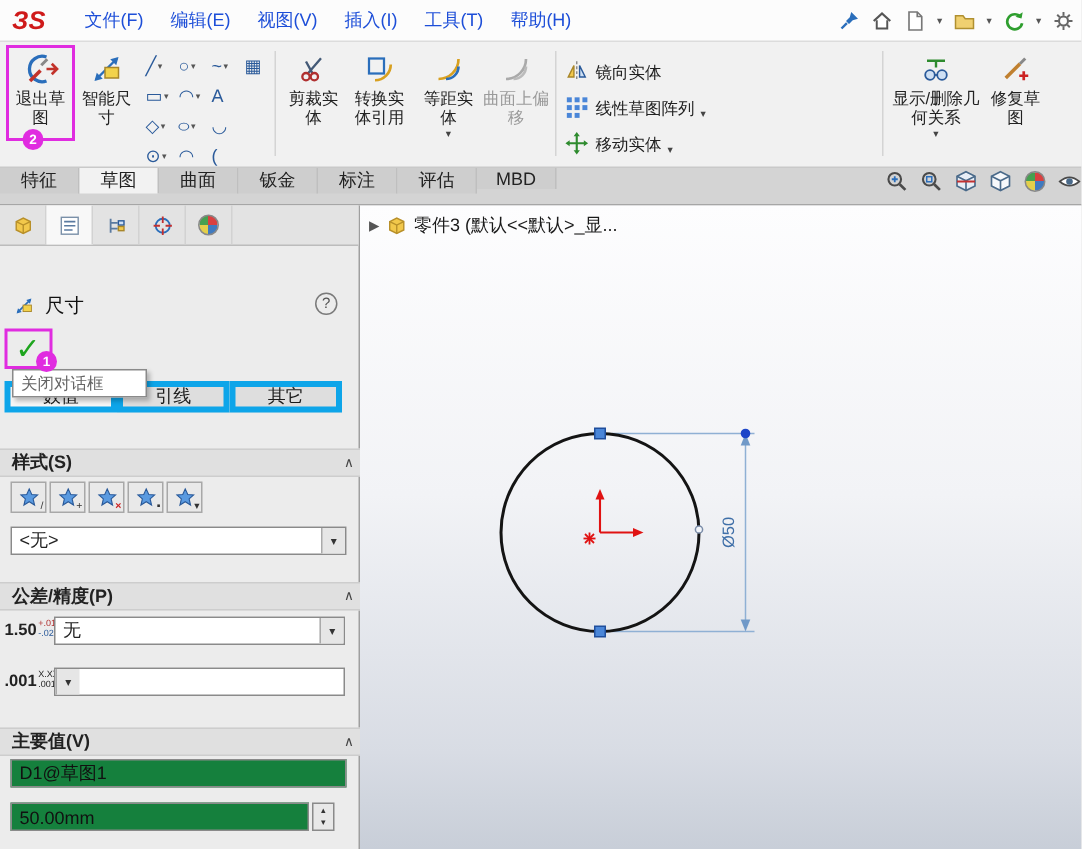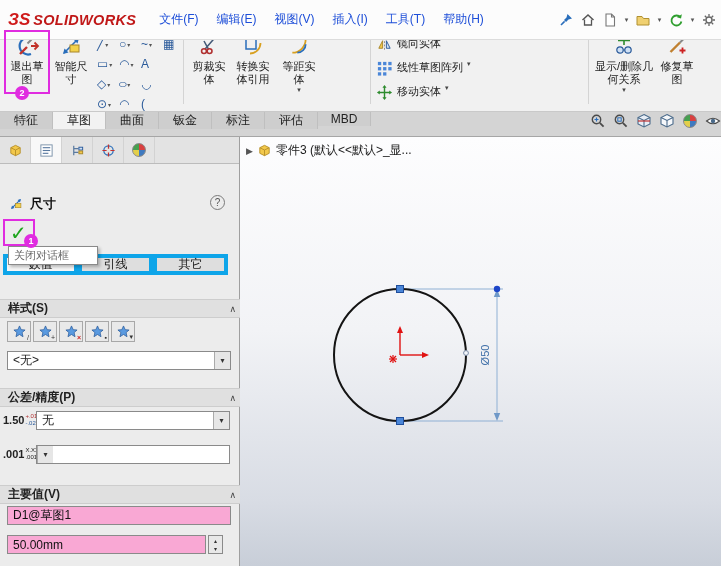--- a/index.html
+++ b/index.html
@@ -1,20 +1,20 @@
 <!DOCTYPE html>
 <html><head>
 <meta charset="utf-8">
 <style>
 *{box-sizing:border-box;margin:0;padding:0}
 html,body{width:721px;height:566px;overflow:hidden}
 body{position:relative;background:#eee;font-family:"Liberation Sans","DejaVu Sans",sans-serif;font-size:12px;color:#1a1a1a}
 
 
-#menubar{position:absolute;left:0;top:0;width:721px;height:40px;background:#fcfcfc;border-bottom:1px solid #dcdcdc;display:flex;align-items:center;z-index:5}
+#menubar{position:absolute;left:0;top:0;width:721px;height:28px;background:#fcfcfc;border-bottom:1px solid #dcdcdc;display:flex;align-items:center;z-index:5}
 .logo{display:flex;align-items:baseline;padding:0 14px 0 8px;white-space:nowrap}
 .logo .ds{font-size:17px;font-weight:bold;font-style:italic;color:#cf1a1a;margin-right:3px}
 .logo .brand{font-size:14.5px;font-weight:bold;font-style:italic;color:#c01818;letter-spacing:.3px}
 .menus{display:flex;height:100%}
 .menu-item{padding:0 9px;display:flex;align-items:center;color:#1d4ed8;cursor:default}
 .menu-right{margin-left:auto;display:flex;align-items:center;gap:2px;padding-right:2px}
 .mbtn{width:20px;height:20px;display:flex;align-items:center;justify-content:center}
 .chev{font-size:7px;color:#555;width:9px;text-align:center}
 
 
@@ -23,77 +23,76 @@
 .bigbtn .bic{height:28px;display:flex;align-items:center;justify-content:center;margin-top:1px}
 .bigbtn .lbl{width:100%}
 .car{font-size:7px;color:#444;line-height:7px}
 .gray .lbl{color:#9a9a9a}
 .sep{position:absolute;top:6px;width:1px;height:70px;background:#d4d4d4}
 #toolgrid{position:absolute;left:96px;top:7px;display:grid;grid-template-columns:22px 22px 22px 22px;grid-auto-rows:18px;row-gap:2px}
 .tg{display:flex;align-items:center;padding-left:1px}
 .tg .g{font-size:12px;color:#2a5a9a;font-style:normal;font-weight:normal}
 .tg .g.ell{display:inline-block;transform:scaleX(1.35)}
 .tg .arw{font-size:6px;color:#555;margin-left:1px;font-style:normal}
-.rowbtn{position:absolute;display:flex;align-items:flex-start;gap:4px;height:20px;font-size:11px;color:#222}
+.rowbtn{position:absolute;display:flex;align-items:flex-end;gap:4px;height:20px;font-size:11px;color:#222}
 
 
 #tabbar{position:absolute;top:112px;left:0;width:721px;height:25px;background:#d4d4d4;border-bottom:1px solid #a6a6a6;display:flex;align-items:flex-start}
 .tab{width:53px;display:flex;align-items:center;justify-content:center;border-right:1px solid #bfbfbf;background:#cecece;color:#222}
 .tab.active{background:#f2f2f2}
 #headsup{margin-left:auto;display:flex;align-items:center;gap:6px}
 .hu{width:17px;height:17px;display:flex;align-items:center;justify-content:center}
 .ball{width:14px;height:14px;border-radius:50%;background:conic-gradient(#d94040 0 90deg,#3f7ac0 0 180deg,#e3cf4a 0 270deg,#46a050 0 360deg);border:1px solid #888}
 
 
 #panel{position:absolute;left:0;top:137px;width:240px;height:429px;background:#ececec;border-right:1px solid #9f9f9f}
 #ptabs{position:absolute;top:0;left:0;right:0;height:27px;background:#e3e3e3;border-bottom:1px solid #bcbcbc;display:flex}
 .ptab{width:31px;display:flex;align-items:center;justify-content:center;border-right:1px solid #d2d2d2}
 .ptab.active{background:#f8f8f8}
-#pm-header{position:absolute;left:8px;top:58px;display:flex;align-items:center;gap:6px;font-weight:bold;font-size:13px;color:#111}
+#pm-header{position:absolute;left:8px;top:58px;display:flex;align-items:center;gap:6px;font-weight:normal;font-size:13px;color:#111}
 #pm-help{position:absolute;right:14px;top:58px;width:15px;height:15px;border:1px solid #7a7a7a;border-radius:50%;display:flex;align-items:center;justify-content:center;font-size:10px;color:#555}
 #pm-check{position:absolute;left:6px;top:84px;width:25px;height:23px;display:flex;align-items:center;justify-content:center;font-size:20px;font-weight:bold;color:#1ea51e}
 #pm-tabs{position:absolute;left:3px;top:117px;width:225px;height:21px;display:flex}
 .pmtab{flex:1;display:flex;align-items:center;justify-content:center;border:4px solid #0ea5e9;background:#dedede}
 .pmtab.active{background:#f6f6f6}
 #tooltip{position:absolute;left:8px;top:109px;width:90px;height:19px;background:#fff;border:1px solid #8a8a8a;box-shadow:2px 2px 3px rgba(0,0,0,.25);display:flex;align-items:center;padding-left:5px;font-size:11px;color:#666;z-index:20}
 .sect{position:absolute;left:0;width:244px;height:19px;background:#e0e0e0;border-top:1px solid #cdcdcd;border-bottom:1px solid #cdcdcd;display:flex;align-items:center;padding:0 8px;font-weight:bold;color:#222}
 .sect .cx{margin-left:auto;font-size:9px;color:#444;font-weight:normal}
 #stylebtns{position:absolute;left:7px;top:184px;display:flex;gap:2px}
 .stb{width:24px;height:21px;background:#e9e9e9;border:1px solid #a8a8a8;display:flex;align-items:center;justify-content:center;position:relative}
 .stb .mk{position:absolute;font-size:7px;right:1px;bottom:0;color:#333;font-style:normal}
 .stb .mk.red{color:#c22;font-weight:bold}
 .dd{position:absolute;height:19px;background:#fff;border:1px solid #8a8a8a;display:flex;align-items:center}
 .dd .val{flex:1;padding-left:5px;color:#222;white-space:nowrap}
 .dd .btn{width:16px;height:100%;background:#e6e6e6;border-left:1px solid #aaa;display:flex;align-items:center;justify-content:center;font-size:8px;color:#333}
 .tollab{position:absolute;display:flex;align-items:flex-end;font-weight:bold;color:#222}
 .tollab .m{font-size:11px;line-height:11px}
 .tollab .st{display:flex;flex-direction:column;font-size:6px;line-height:6.5px;margin-left:1px;font-weight:normal}
 .tollab .sup{color:#b03030}
 .tollab .sub{color:#2a5a9a}
-.inp{position:absolute;height:19px;background:#f9a8d4;border:1px solid #8a8a8a;display:flex;align-items:center;padding-left:5px;color:#111}
+.inp{position:absolute;height:19px;background:#15803d;border:1px solid #8a8a8a;display:flex;align-items:center;padding-left:5px;color:#111}
 .spin{position:absolute;width:15px;height:19px;border:1px solid #8a8a8a;background:#e8e8e8;display:flex;flex-direction:column}
 .spin span{flex:1;display:flex;align-items:center;justify-content:center;font-size:6px;color:#333}
 
 
 #viewport{position:absolute;left:240px;top:137px;width:481px;height:429px;overflow:hidden;background:linear-gradient(180deg,#fdfdfe 0%,#f2f3f6 45%,#d8dce4 85%,#c8ced8 100%)}
 #tree{position:absolute;left:6px;top:5px;display:flex;align-items:center;gap:4px;font-size:12px;color:#1a1a1a;z-index:4}
 #tree .ar{font-size:9px;color:#555}
 #scene{position:absolute;left:0;top:0;width:481px;height:429px}
 
 
 .ann{position:absolute;border:2px solid #e02ce0;z-index:15;pointer-events:none;background:transparent}
 .badge{position:absolute;width:14px;height:14px;border-radius:50%;background:#e02ce0;color:#fff;font-size:9px;font-weight:bold;display:flex;align-items:center;justify-content:center;z-index:25}
 </style>
 </head>
 <body>
 
 <div id="menubar">
   <div class="logo">
     <span class="ds">ЗS</span>
-    <span class="brand">SOLIDWORKS</span>
   </div>
   <div class="menus">
     <span class="menu-item">文件(F)</span>
     <span class="menu-item">编辑(E)</span>
     <span class="menu-item">视图(V)</span>
     <span class="menu-item">插入(I)</span>
     <span class="menu-item">工具(T)</span>
     <span class="menu-item">帮助(H)</span>
   </div>
   <div class="menu-right">
@@ -244,20 +243,29 @@
     <span class="bic">
       <svg width="20" height="20" viewBox="0 0 18 18">
           <path d="M3 15 A12 12 0 0 0 15 3" stroke="#d8a020" fill="none" stroke-width="1.6"></path>
           <path d="M7.5 15 A7.5 7.5 0 0 0 15 7.5" stroke="#2a6ebb" fill="none" stroke-width="1.6"></path>
         </svg>
     </span>
     <span class="lbl">等距实体</span>
     <span class="car">▾</span>
   </div>
 
+  <div class="bigbtn gray" style="left:322px;width:44px">
+    <span class="bic">
+      <svg width="20" height="20" viewBox="0 0 18 18">
+          <path d="M3 15 A12 12 0 0 0 15 3" stroke="#aaa" fill="none" stroke-width="1.6"></path>
+          <path d="M7.5 15 A7.5 7.5 0 0 0 15 7.5" stroke="#bbb" fill="none" stroke-width="1.6"></path>
+        </svg>
+    </span>
+    <span class="lbl">曲面上偏移</span>
+  </div>
 
   <div class="sep" style="left:370px"></div>
 
   <div class="rowbtn" style="left:376px;top:8px">
     <svg width="17" height="17" viewBox="0 0 18 18">
         <path d="M9 2 v14" stroke="#888" stroke-width="1" stroke-dasharray="2 1.5"></path>
         <path d="M7 5 L3 13 L7 13 Z" fill="#f2c84b" stroke="#a8862a"></path>
         <path d="M11 5 L15 13 L11 13 Z" fill="#cfe0f4" stroke="#2a5a9a"></path>
       </svg>
     <span>镜向实体</span>

